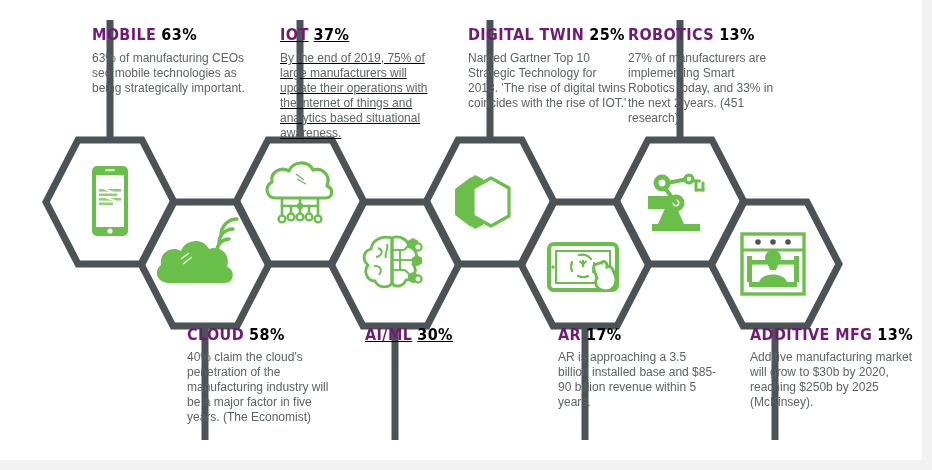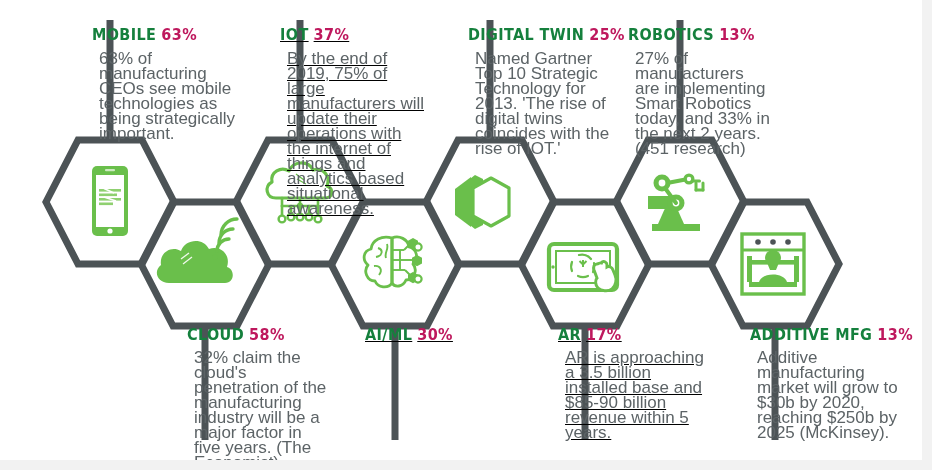--- a/index.html
+++ b/index.html
@@ -19,39 +19,39 @@
   .card{position:absolute;}
   .card-title{
     font-family:"DejaVu Sans Condensed","Liberation Sans Narrow","Liberation Sans",sans-serif;
     font-size:16px;
     font-weight:bold;
     letter-spacing:0.4px;
     line-height:1;
     white-space:nowrap;
     margin:0 0 7px 0;
   }
-  .card-title .name{color:#15803d;text-align:right;}
-  .card-title .pct{color:#be185d;margin-left:5px;}
+  .card-title .name{color:#701a75;text-align:right;}
+  .card-title .pct{color:#000000;margin-left:5px;}
   .card-body{
-    font-size:17px;
+    font-size:12px;
     line-height:15px;
     color:#5c6366;
-    margin:7px;
+    margin:0;
   }
   .card.top .card-title{margin-bottom:8px;}
 
   
   .c-mobile{left:92px;top:27px;width:155px;}
   .c-iot{left:280px;top:27px;width:155px;text-decoration:underline;}
   .c-dtwin{left:468px;top:27px;width:160px;}
   .c-robotics{left:628px;top:27px;width:150px;}
   
   .c-cloud{left:187px;top:327px;width:150px;}
   .c-aiml{left:365px;top:327px;width:130px;text-decoration:underline;}
-  .c-ar{left:558px;top:327px;width:160px;text-decoration:underline;}
+  .c-ar{left:558px;top:327px;width:160px;}
   .c-addmfg{left:750px;top:327px;width:170px;}
 </style>
 </head>
 <body>
 
 <div id="canvas">
 
   <svg id="hexlayer" viewBox="0 0 922 460">
     <defs>
       
@@ -268,21 +268,21 @@
     <div class="card-title">
       <span class="name">ROBOTICS</span><span class="pct">13%</span>
     </div>
     <p class="card-body">27% of manufacturers are implementing Smart Robotics today, and 33% in the next 2 years. (451 research)</p>
   </div>
 
   <div class="card bottom c-cloud">
     <div class="card-title">
       <span class="name">CLOUD</span><span class="pct">58%</span>
     </div>
-    <p class="card-body">32% claim the cloud's penetration of the manufacturing industry will be a major factor in five years. (The Economist)</p>
+    <p class="card-body">40% claim the cloud's penetration of the manufacturing industry will be a major factor in five years. (The Economist)</p>
   </div>
 
   <div class="card bottom c-aiml">
     <div class="card-title">
       <span class="name">AI/ML</span><span class="pct">30%</span>
     </div>
   </div>
 
   <div class="card bottom c-ar">
     <div class="card-title">

